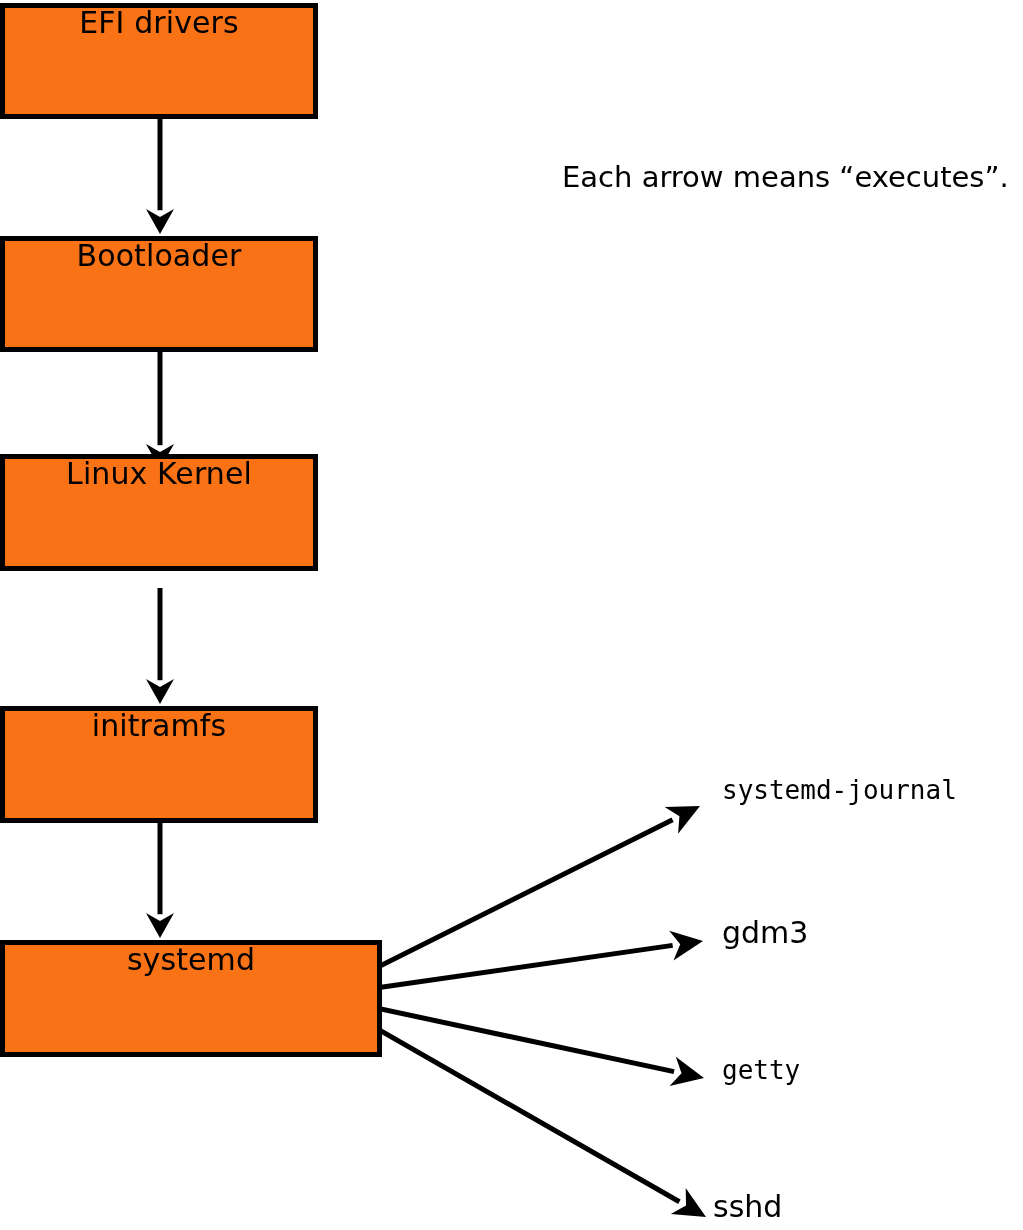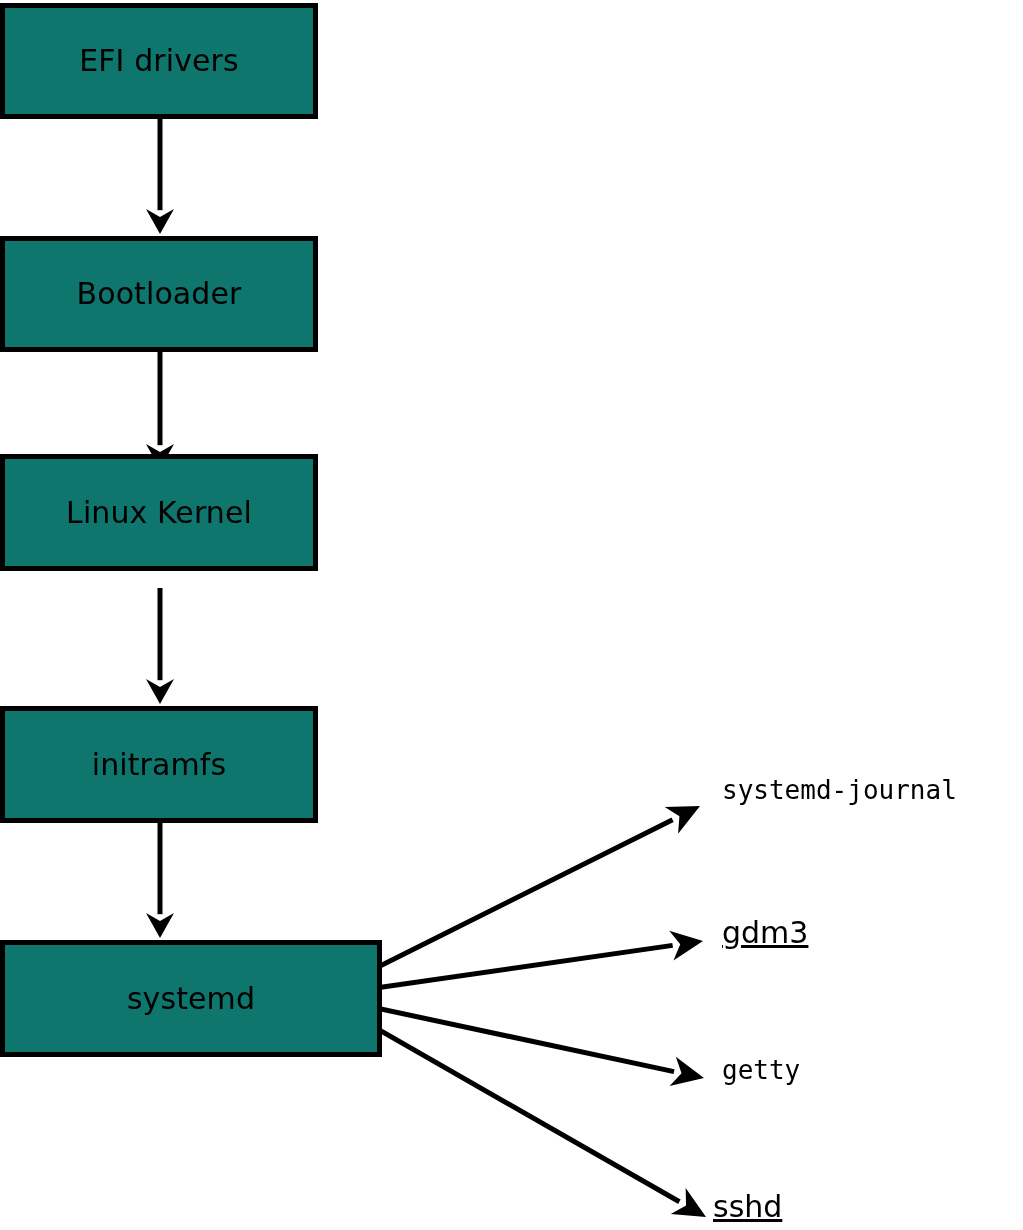--- a/index.html
+++ b/index.html
@@ -26,23 +26,22 @@
     position: absolute;
     left: 0;
     top: 0;
     width: 1023px;
     height: 1230px;
   }
   .node-box {
     position: absolute;
     box-sizing: border-box;
     border: 5px solid #000000;
-    background: #0f766e;
+    background: #f97316;
     display: flex;
-    align-items: center;
     justify-content: center;
   }
   .node-label {
     font-family: "DejaVu Sans", sans-serif;
     font-size: 30px;
     line-height: 1;
     color: #000000;
     white-space: nowrap;
     letter-spacing: 0.1px;
   }
@@ -52,21 +51,20 @@
     color: #000000;
     line-height: 1;
   }
   .leaf-label.mono {
     font-family: "DejaVu Sans Mono", monospace;
     font-size: 26px;
   }
   .leaf-label.sans {
     font-family: "DejaVu Sans", sans-serif;
     font-size: 30px;
-    text-decoration: underline;
   }
   .annotation {
     position: absolute;
     white-space: nowrap;
     font-family: "DejaVu Sans", sans-serif;
     font-size: 29px;
     line-height: 1;
     color: #000000;
   }
   svg.edges {
@@ -123,14 +121,15 @@
       </div>
     </div>
 
   <div id="leaf-layer">
       <div class="leaf-label mono" style="left: 722px; top: 777px;">systemd-journal</div>
       <div class="leaf-label sans" style="left: 722px; top: 918px;">gdm3</div>
       <div class="leaf-label mono" style="left: 722px; top: 1057px;">getty</div>
       <div class="leaf-label sans" style="left: 713px; top: 1192px;">sshd</div>
     </div>
 
+  <div class="annotation" id="annotation-text" style="left: 562px; top: 163px;">Each arrow means “executes”.</div>
 
 </div>
 
 </body></html>

